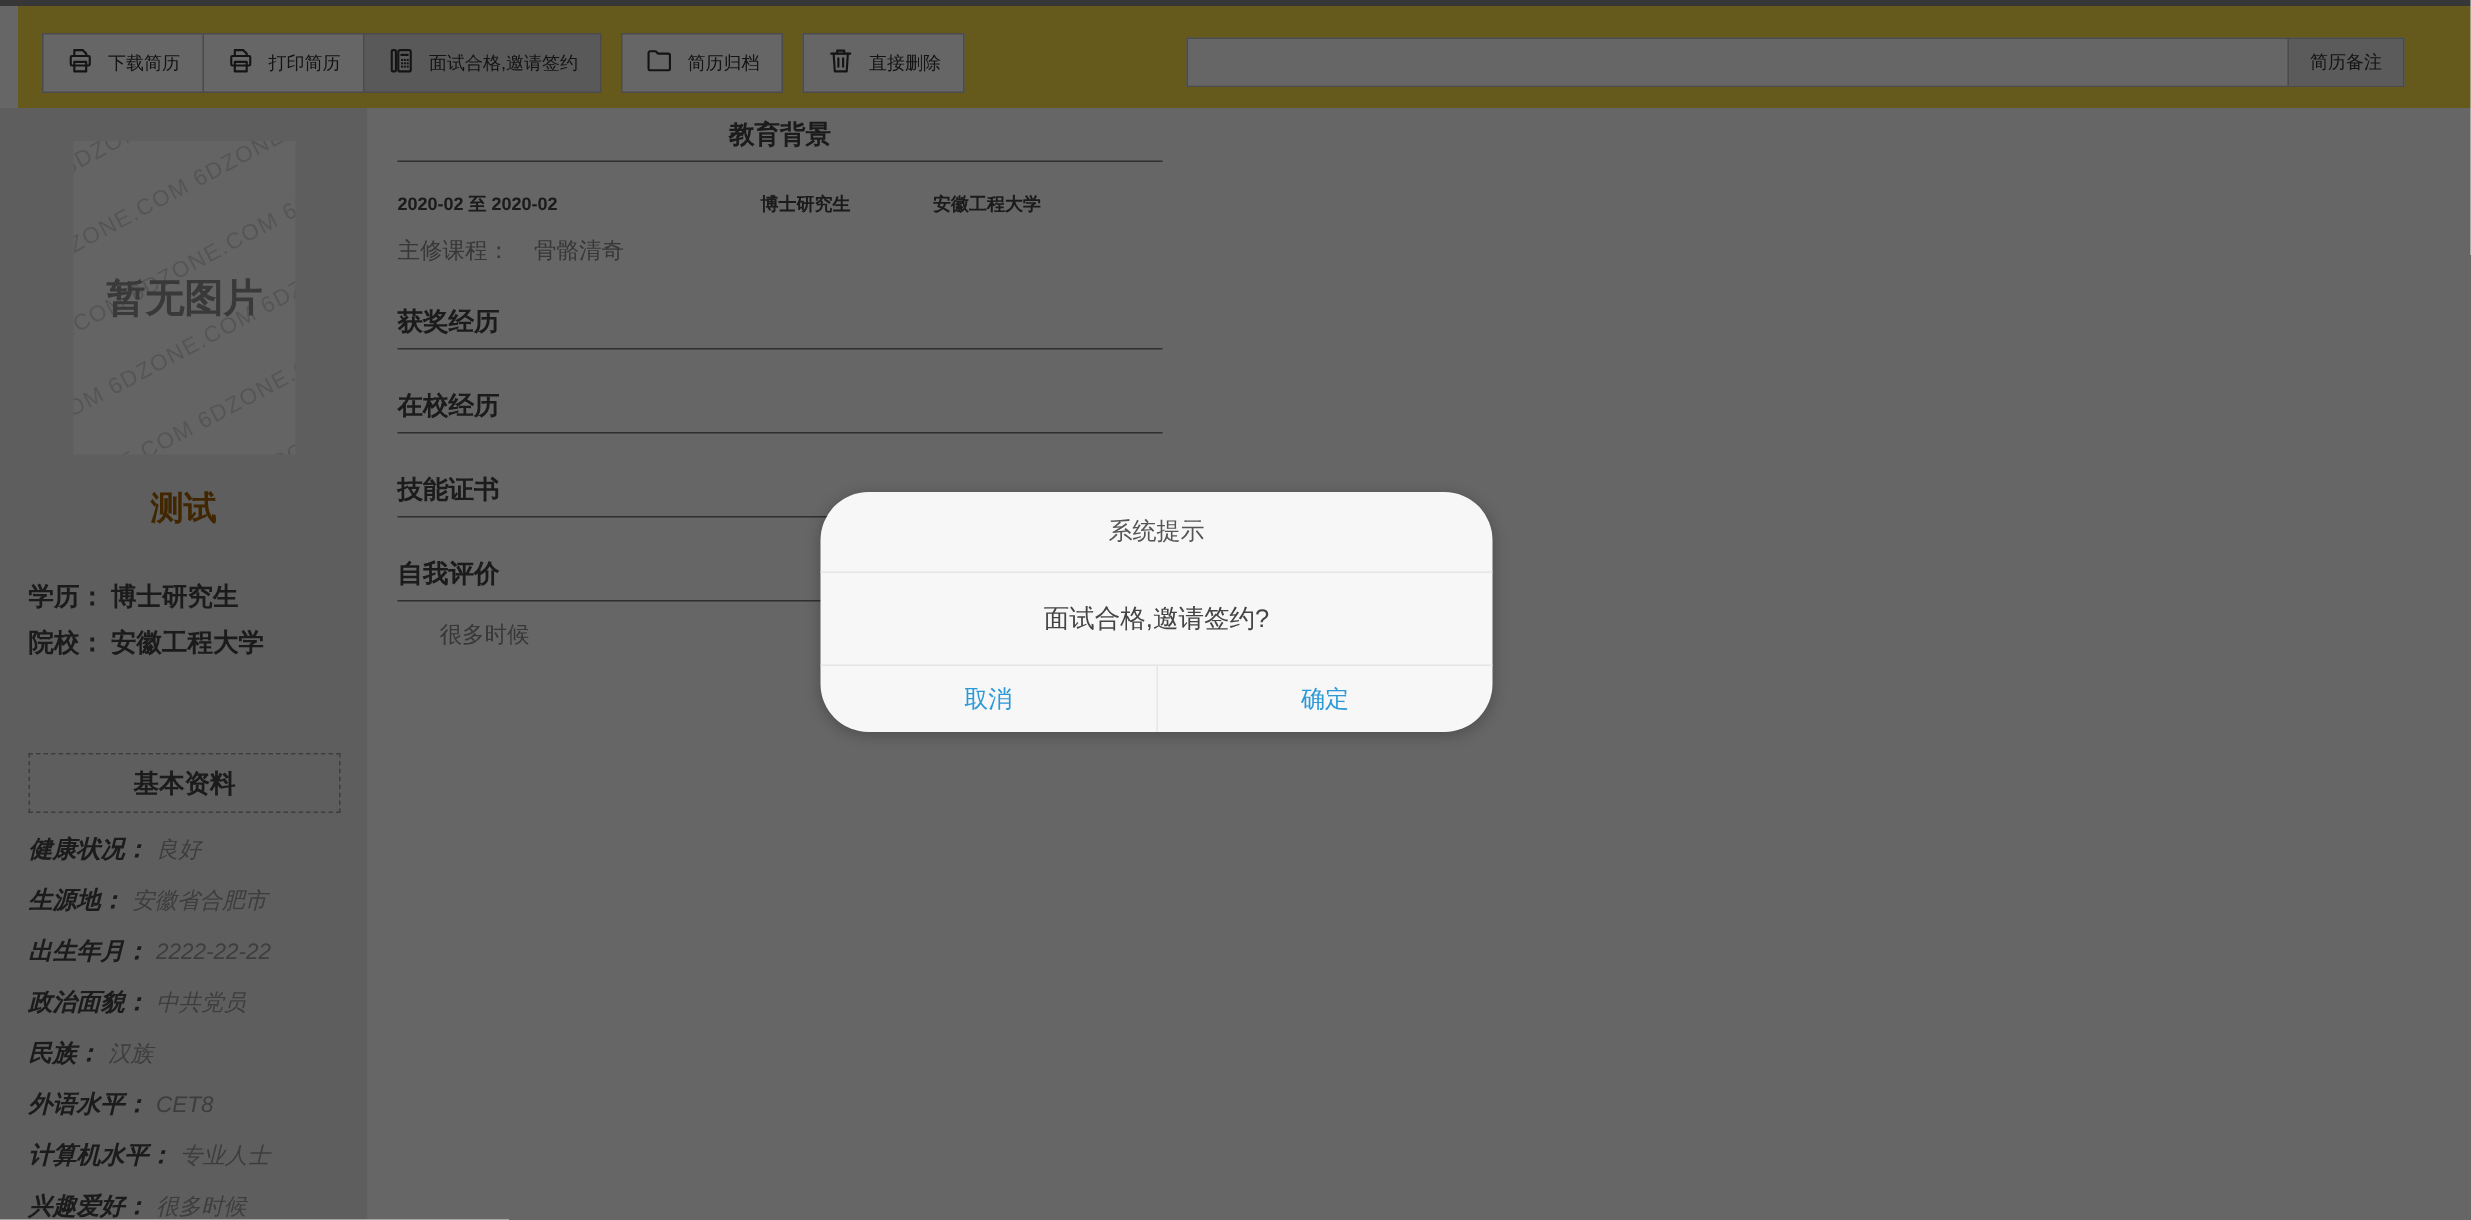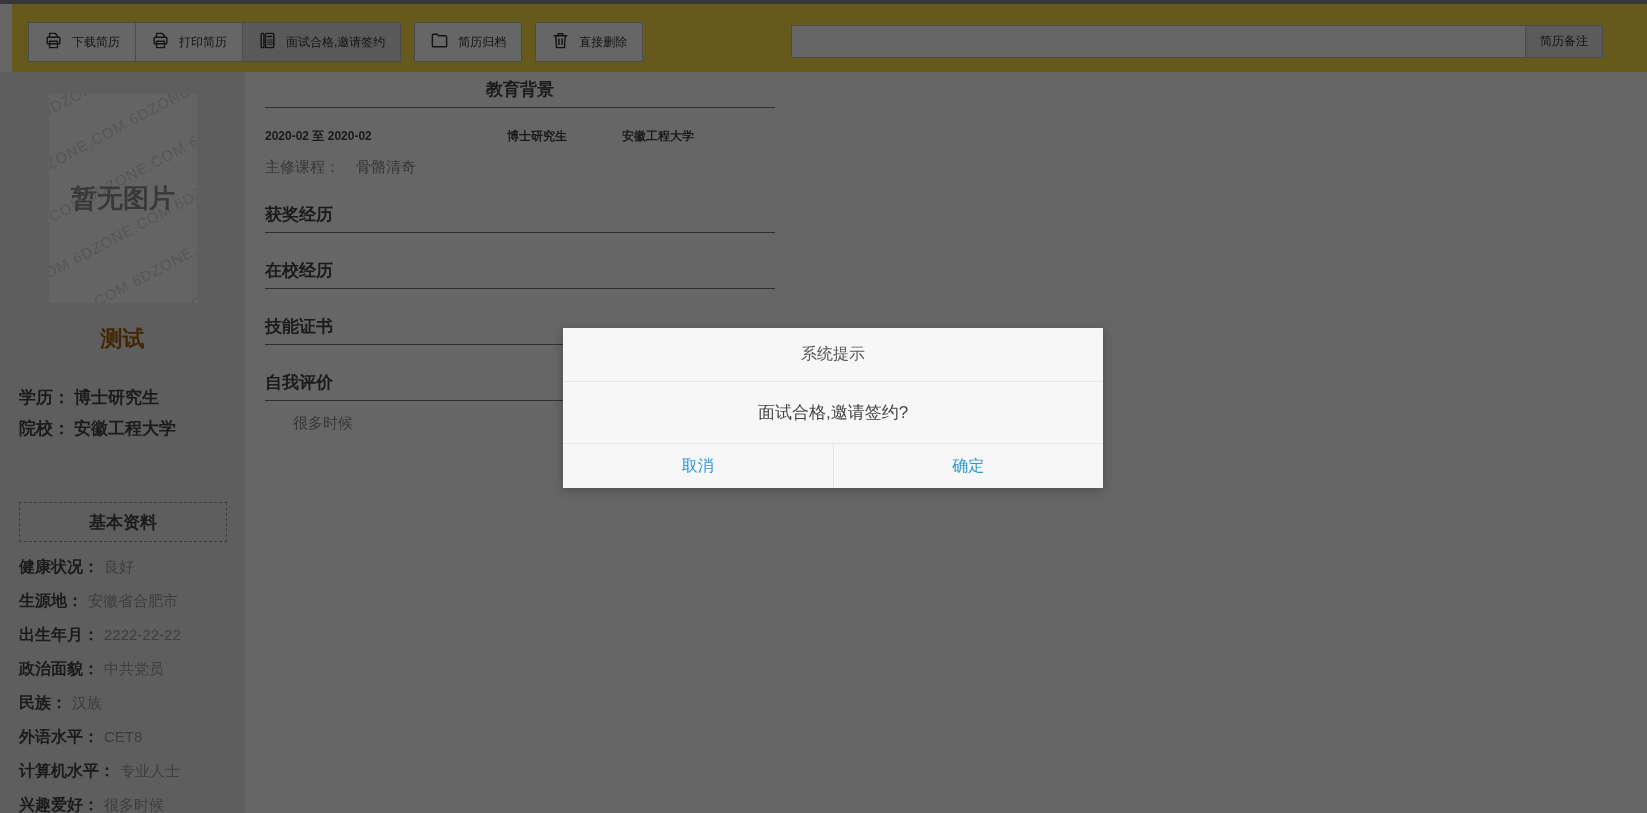--- a/index.html
+++ b/index.html
@@ -51,41 +51,41 @@
     font-size:22px; font-weight:bold; color:#a16207; }
   .side-summary { position:absolute; top:310px; left:19px; right:10px; }
   .sum-row { display:flex; font-size:17px; font-weight:bold; color:#444; line-height:31px; }
   .sum-row .lbl { margin-right:4px; }
   .basic-box {
     position:absolute; top:430px; left:19px; width:208px; height:40px;
     border:1px dashed #999; display:flex; align-items:center; justify-content:center;
     font-size:17px; font-weight:bold; color:#444;
   }
   .basic-rows { position:absolute; top:478px; left:19px; right:6px; }
-  .basic-row { display:flex; align-items:flex-end; font-size:16px; line-height:34px; white-space:nowrap; }
+  .basic-row { display:flex; align-items:flex-end; font-size:16px; line-height:34px; white-space:nowrap;font-style:italic; }
   .basic-row .lbl { font-weight:bold; color:#444; margin-right:5px; }
   .basic-row .val { color:#999; font-size:15px; }
 
   
   .main { position:absolute; left:245px; top:72px; right:0; bottom:0; background:#fff; padding-left:20px; }
   .resume { width:510px; }
   .sec-title { font-size:17px; font-weight:bold; color:#444; padding-bottom:6px;
     border-bottom:1px solid #777; margin-top:26px; }
   .sec-title.first { margin-top:6px;text-align:center; }
   .edu-row { display:flex; margin-top:20px; font-size:12px; font-weight:bold; color:#444; }
   .edu-period { width:242px; }
   .edu-degree { width:115px; }
   .edu-course { margin-top:13px; font-size:15px; color:#8a8a8a; display:flex; }
   .edu-course .val { margin-left:16px; }
   .sec-content { margin-top:13px; padding-left:28px; font-size:15px; color:#8a8a8a; }
 
   
   .overlay { position:absolute; inset:0; background:rgba(0,0,0,0.6); z-index:10; }
-  .modal { position:absolute; left:563px; top:328px; width:540px; z-index:20; background:#f7f7f7;
-    box-shadow:0 2px 10px rgba(0,0,0,0.25); }
+  .modal { position:absolute; left:547px; top:328px; width:448px; z-index:20; background:#f7f7f7;
+    box-shadow:0 2px 10px rgba(0,0,0,0.25);border-radius:32px; }
   .modal-header { height:54px; display:flex; align-items:center; justify-content:center;
     font-size:16px; color:#555; border-bottom:1px solid #e6e6e6; }
   .modal-body { height:61px; display:flex; align-items:center; justify-content:center;
     font-size:17px; color:#444; }
   .modal-footer { height:45px; display:flex; border-top:1px solid #e6e6e6; }
   .modal-btn { flex:1; display:flex; align-items:center; justify-content:center;
     font-size:16px; color:#2b98d8; cursor:pointer; user-select:none; }
   .modal-btn.cancel { border-right:1px solid #e6e6e6; }
 </style>
 </head>

